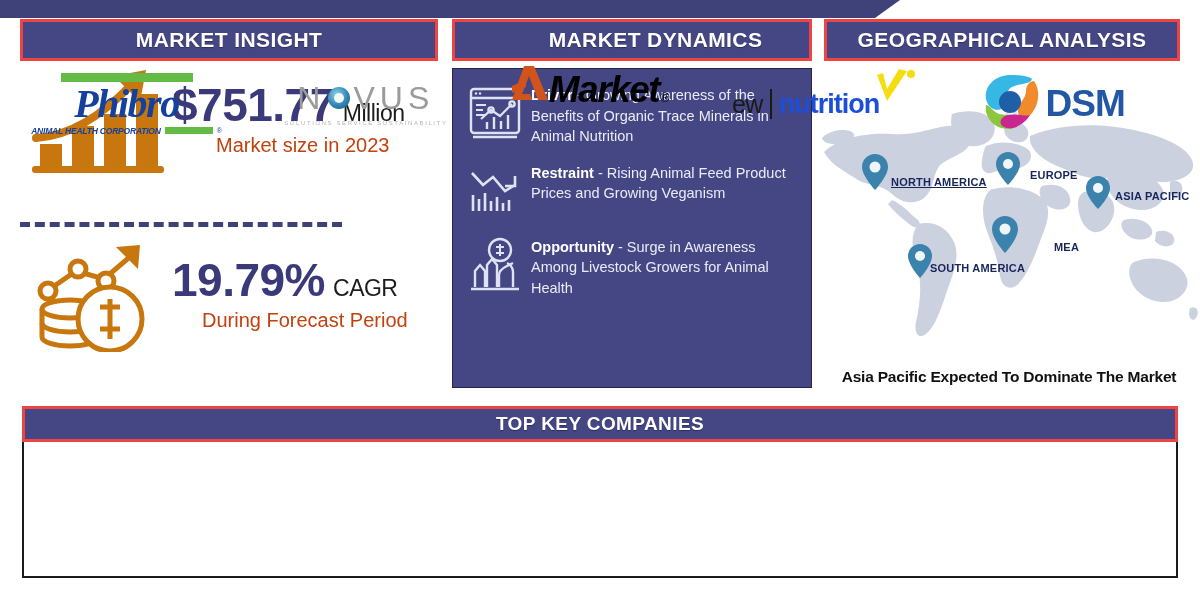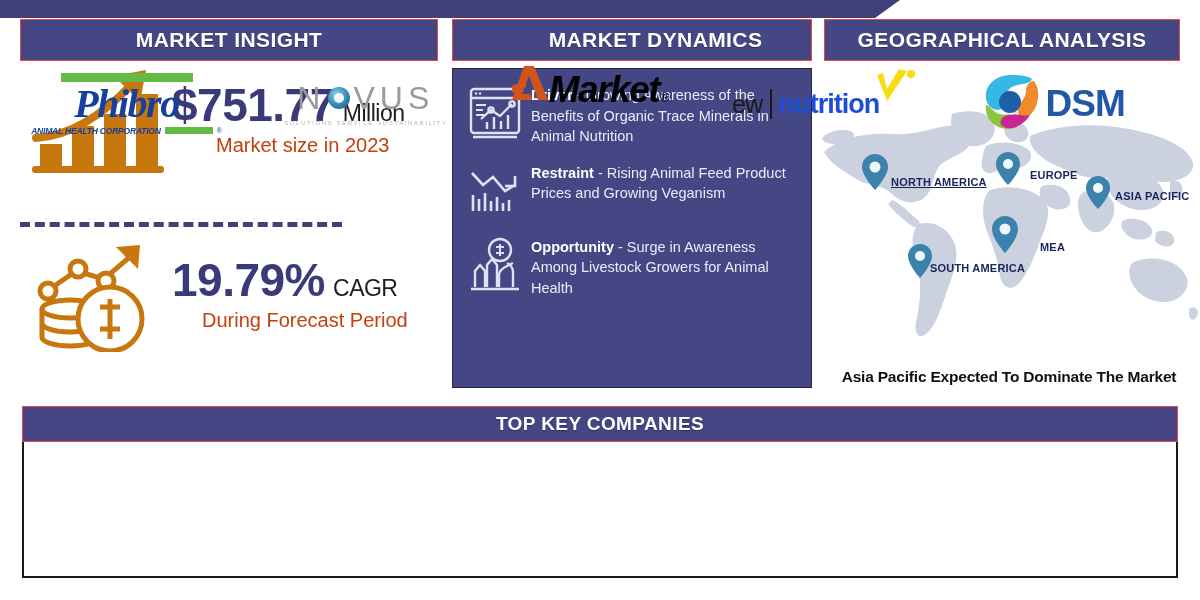--- a/index.html
+++ b/index.html
@@ -15,21 +15,21 @@
   .top-band {
     position: absolute; left: 0; top: 0; width: 900px; height: 18px;
     background: #3f4278;
     clip-path: polygon(0 0, 900px 0, 875px 18px, 0 18px);
   }
 
   
   .hdr {
     position: absolute; height: 42px;
     background: #454785;
-    border: 1px solid #ef4444;
+    border: 3px solid #ef4444;
     display: flex; align-items: center; justify-content: center;
   }
   .hdr span {
     color: #ffffff; font-weight: bold; letter-spacing: .4px;
     font-size: 21px; white-space: nowrap;
     text-shadow: 0 1px 1px rgba(0,0,0,.35);
   }
   #hdr-insight  { left: 20px;  top: 19px; width: 418px; }
   #hdr-dynamics { left: 452px; top: 19px; width: 360px; padding-left: 47px; }
   #hdr-geo      { left: 824px; top: 19px; width: 356px; }
@@ -345,21 +345,21 @@
         <path d="M187 122 a13 13 0 0 1 13 13 c0 10 -13 24 -13 24 s-13 -14 -13 -24 a13 13 0 0 1 13 -13 Z"></path>
         <circle cx="187" cy="135" r="5.5" fill="#eef6fa"></circle>
         <path d="M102 150 a12 12 0 0 1 12 12 c0 9 -12 22 -12 22 s-12 -13 -12 -22 a12 12 0 0 1 12 -12 Z"></path>
         <circle cx="102" cy="162" r="5" fill="#eef6fa"></circle>
       </g>
     </svg>
 
     <div class="pin-label" style="left:73px;  top:110px;text-decoration:underline;">NORTH AMERICA</div>
     <div class="pin-label" style="left:212px; top:103px;">EUROPE</div>
     <div class="pin-label" style="left:297px; top:124px;">ASIA PACIFIC</div>
-    <div class="pin-label" style="left:222px; top:175px;text-align:center;">MEA</div>
+    <div class="pin-label" style="left:236px; top:175px;text-align:center;">MEA</div>
     <div class="pin-label" style="left:112px; top:196px;">SOUTH AMERICA</div>
 
     <div class="geo-caption">Asia Pacific Expected To Dominate The Market</div>
   </div>
 
   <div class="companies-box"></div>
   <div class="hdr" id="hdr-companies">
     <span>TOP KEY COMPANIES</span>
   </div>
 

